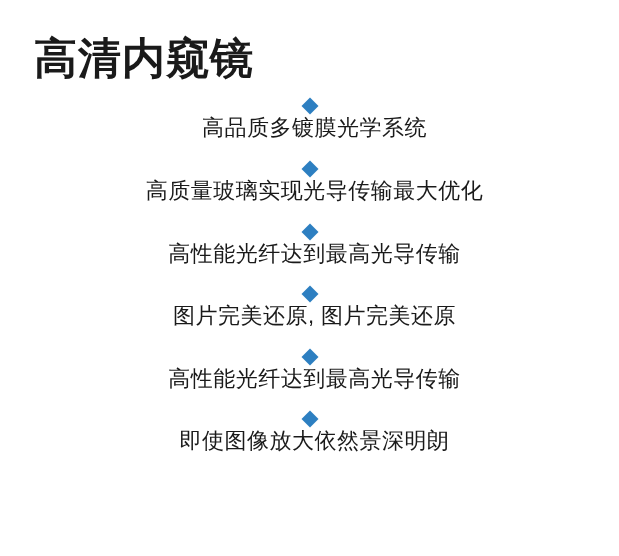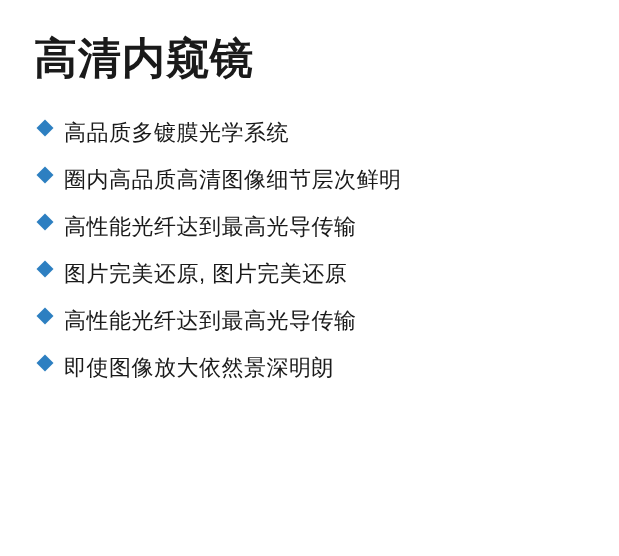--- a/index.html
+++ b/index.html
@@ -19,31 +19,33 @@
     height: 556px;
     box-sizing: border-box;
     padding: 34px 24px 0 34px;
   }
   .title {
     font-size: 43px;
     font-weight: bold;
     color: #1a1a1a;
     letter-spacing: 1px;
     line-height: 1.15;
-    margin: 0 0 36px 0;
+    margin: 0 0 14px 0;
   }
   .feature-list {
     list-style: none;
     margin: 0;
     padding: 0;
   }
   .feature-item {
     display: flex;
+    align-items: center;
     margin-bottom: 17px;
     min-height: 30px;
+    flex-direction: column;
   }
   .bullet-icon {
     flex: 0 0 auto;
     width: 17px;
     height: 17px;
     margin-right: 11px;
     margin-left: 2px;
     position: relative;
     top: 1px;
   }
@@ -76,21 +78,21 @@
       <span class="bullet-icon">
           <span></span>
         </span>
       <span class="feature-text">高品质多镀膜光学系统</span>
     </li>
 
     <li class="feature-item">
       <span class="bullet-icon">
           <span></span>
         </span>
-      <span class="feature-text">圈内高品质高清图像细节层次鲜明</span>
+      <span class="feature-text">高质量玻璃实现光导传输最大优化</span>
     </li>
 
 
     <li class="feature-item">
       <span class="bullet-icon">
           <span></span>
         </span>
       <span class="feature-text">高性能光纤达到最高光导传输</span>
     </li>
 

